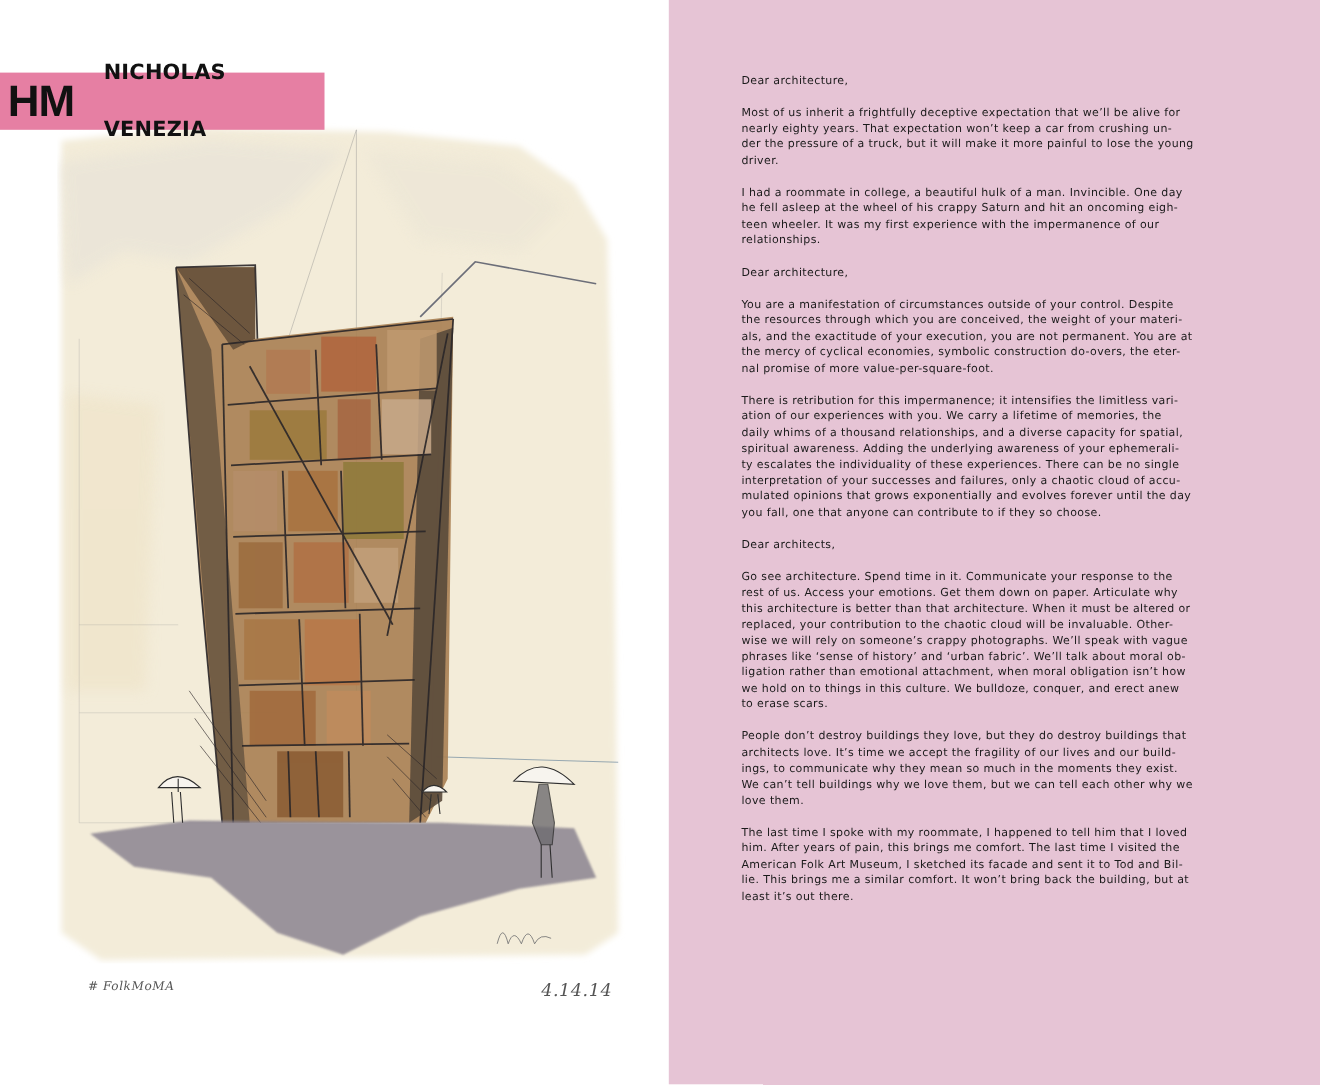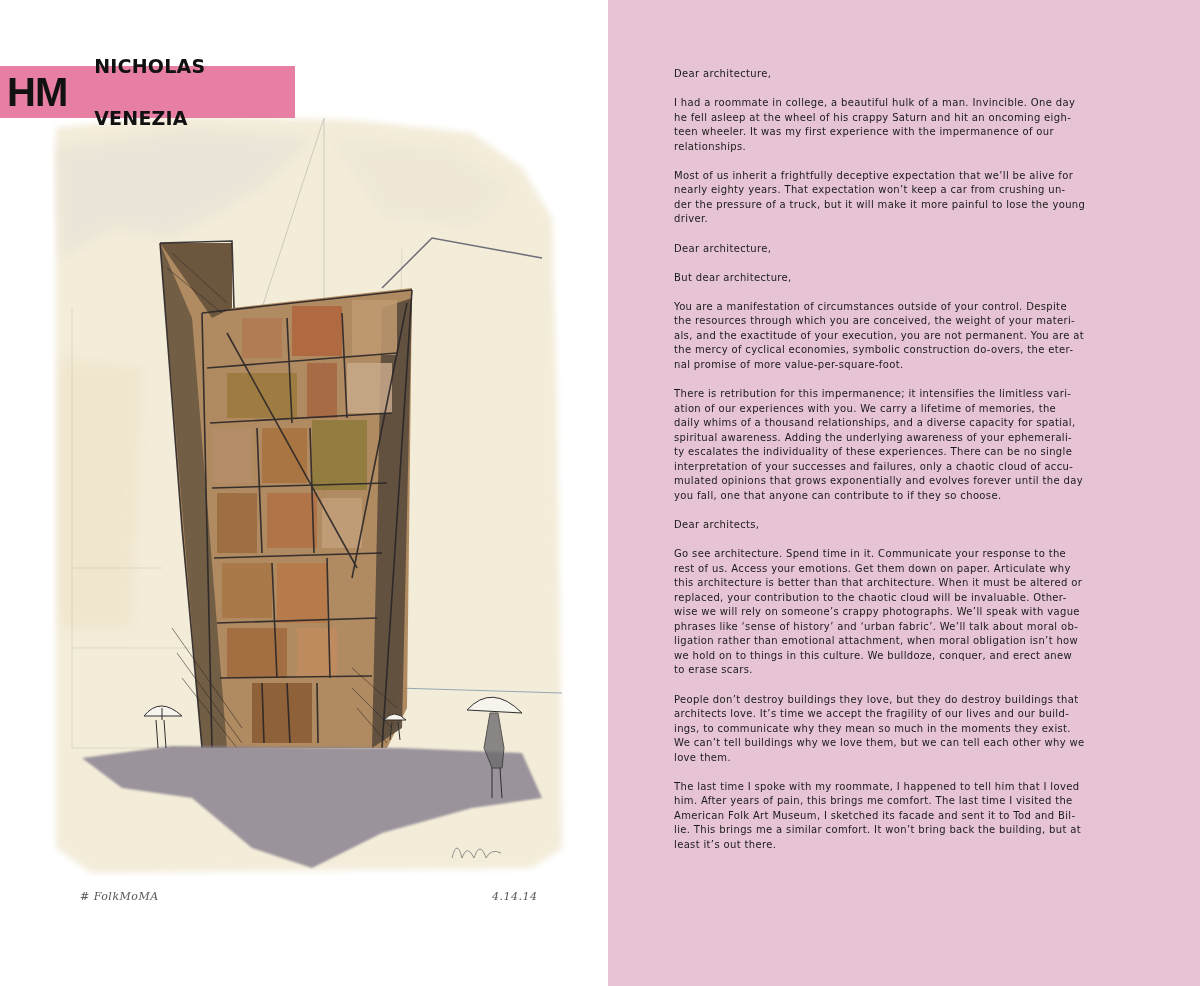--- a/index.html
+++ b/index.html
@@ -4,21 +4,21 @@
 <style>
   html, body { margin:0; padding:0; }
   body { width:1200px; height:986px; position:relative; overflow:hidden; background:#ffffff; font-family:"DejaVu Sans", sans-serif; }
   .left-page { position:absolute; left:0; top:0; width:568px; height:986px; background:#ffffff; }
   .right-page { position:absolute; left:608px; top:0; width:592px; height:986px; background:#e6c4d5; }
   .title-banner { position:absolute; left:0; top:66px; width:295px; height:52px; background:#e67fa3; display:flex; align-items:center; }
   .banner-initials { font-family:"Liberation Sans", sans-serif; font-weight:bold; font-size:40px; color:#111; margin-left:7px; letter-spacing:-1px; line-height:52px; }
   .banner-name { font-family:"DejaVu Sans", sans-serif; font-weight:bold; font-size:19px; color:#111; margin-left:27px; letter-spacing:0.2px; line-height:52px; }
   .artwork { position:absolute; left:52px; top:108px; width:520px; height:768px; }
   .caption-left { position:absolute; left:58px; top:890px; font-family:"DejaVu Serif", serif; font-size:11px; color:#555; font-style:italic; letter-spacing:0.5px;margin-left:22px; }
-  .caption-right { position:absolute; left:492px; top:890px; font-family:"DejaVu Serif", serif; font-size:11px; color:#555; font-style:italic; letter-spacing:0.5px; }
+  .caption-right { position:absolute; left:492px; top:890px; font-family:"DejaVu Serif", serif; font-size:16px; color:#555; font-style:italic; letter-spacing:0.5px; }
   .letter { position:absolute; left:674px; top:67px; width:492px; font-family:"DejaVu Sans", sans-serif; font-size:10px; line-height:14.55px; color:#1a1a1a; letter-spacing:0.35px; }
   .letter p { margin:0 0 14.55px 0; white-space:pre-line; }
 </style>
 </head>
 <body>
 
 <div class="left-page">
 
   <svg class="artwork" viewBox="0 0 520 768" width="520" height="768">
     <defs>
@@ -131,30 +131,29 @@
   </div>
 
   <div class="caption-left"># FolkMoMA</div>
   <div class="caption-right">4.14.14</div>
 </div>
 
 <div class="right-page"></div>
 
 <div class="letter">
   <p>Dear architecture,</p>
+  <p>Most of us inherit a frightfully deceptive expectation that we’ll be alive for
+nearly eighty years. That expectation won’t keep a car from crushing un-
+der the pressure of a truck, but it will make it more painful to lose the young
+driver.</p>
   <p>I had a roommate in college, a beautiful hulk of a man. Invincible. One day
 he fell asleep at the wheel of his crappy Saturn and hit an oncoming eigh-
 teen wheeler. It was my first experience with the impermanence of our
 relationships.</p>
-  <p>Most of us inherit a frightfully deceptive expectation that we’ll be alive for
-nearly eighty years. That expectation won’t keep a car from crushing un-
-der the pressure of a truck, but it will make it more painful to lose the young
-driver.</p>
   <p>Dear architecture,</p>
-  <p>But dear architecture,</p>
   <p>You are a manifestation of circumstances outside of your control. Despite
 the resources through which you are conceived, the weight of your materi-
 als, and the exactitude of your execution, you are not permanent. You are at
 the mercy of cyclical economies, symbolic construction do-overs, the eter-
 nal promise of more value-per-square-foot.</p>
   <p>There is retribution for this impermanence; it intensifies the limitless vari-
 ation of our experiences with you. We carry a lifetime of memories, the
 daily whims of a thousand relationships, and a diverse capacity for spatial,
 spiritual awareness. Adding the underlying awareness of your ephemerali-
 ty escalates the individuality of these experiences. There can be no single

